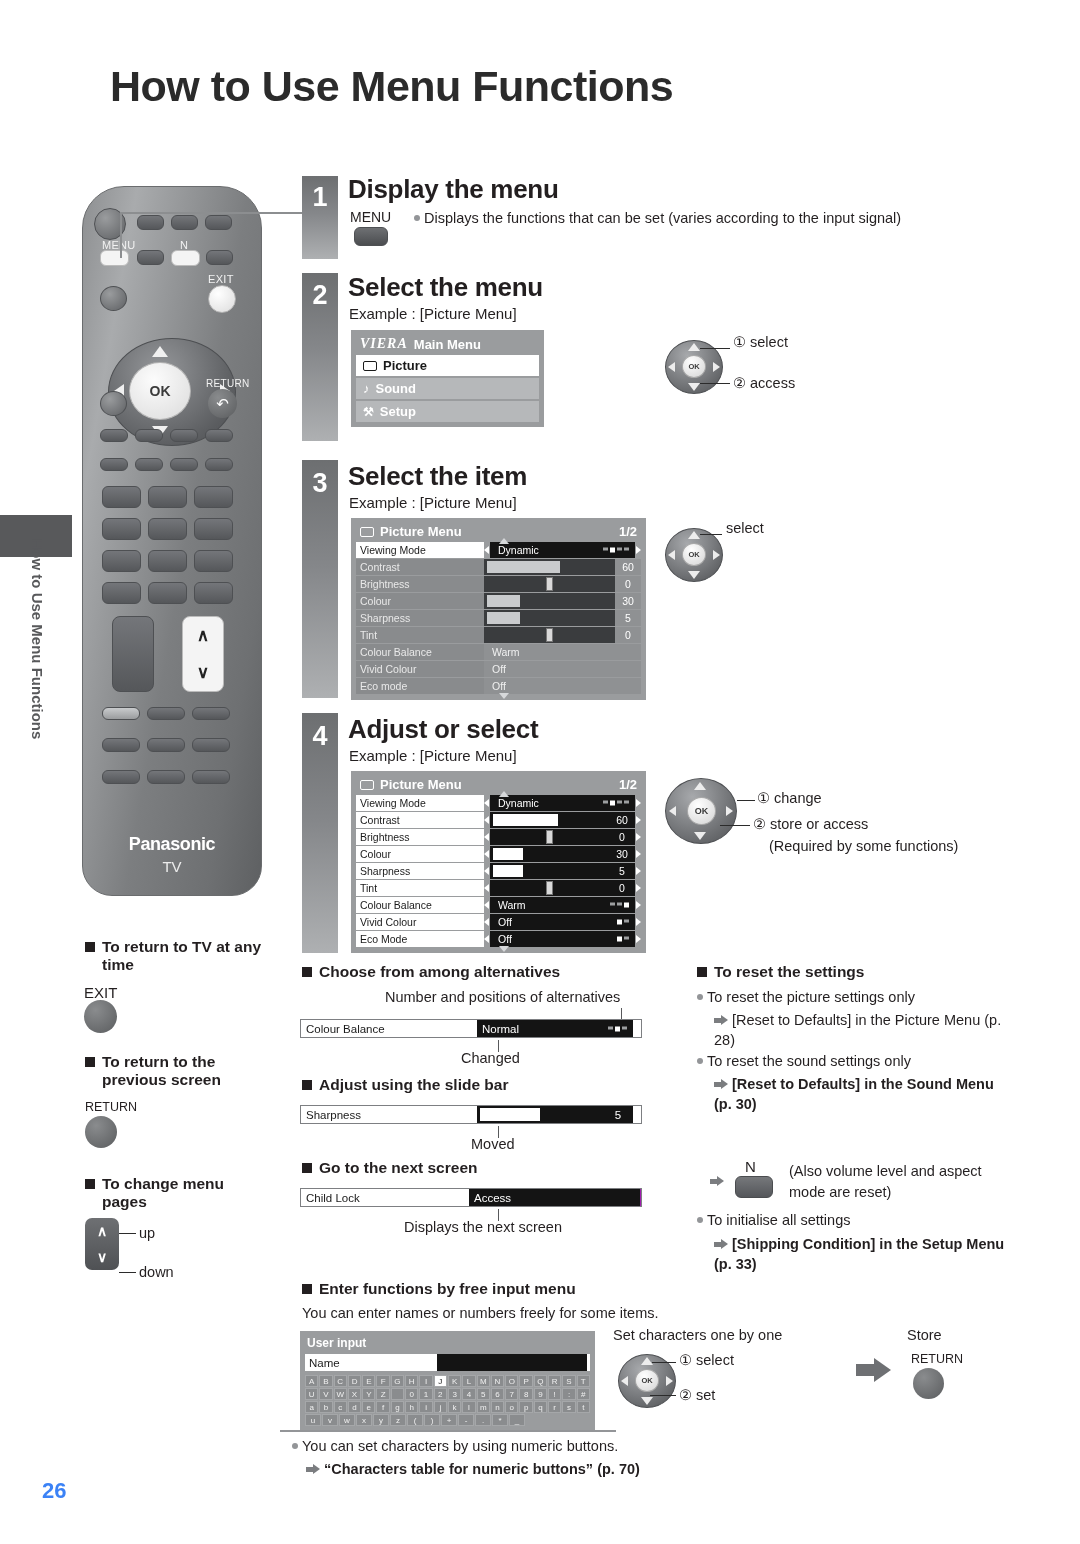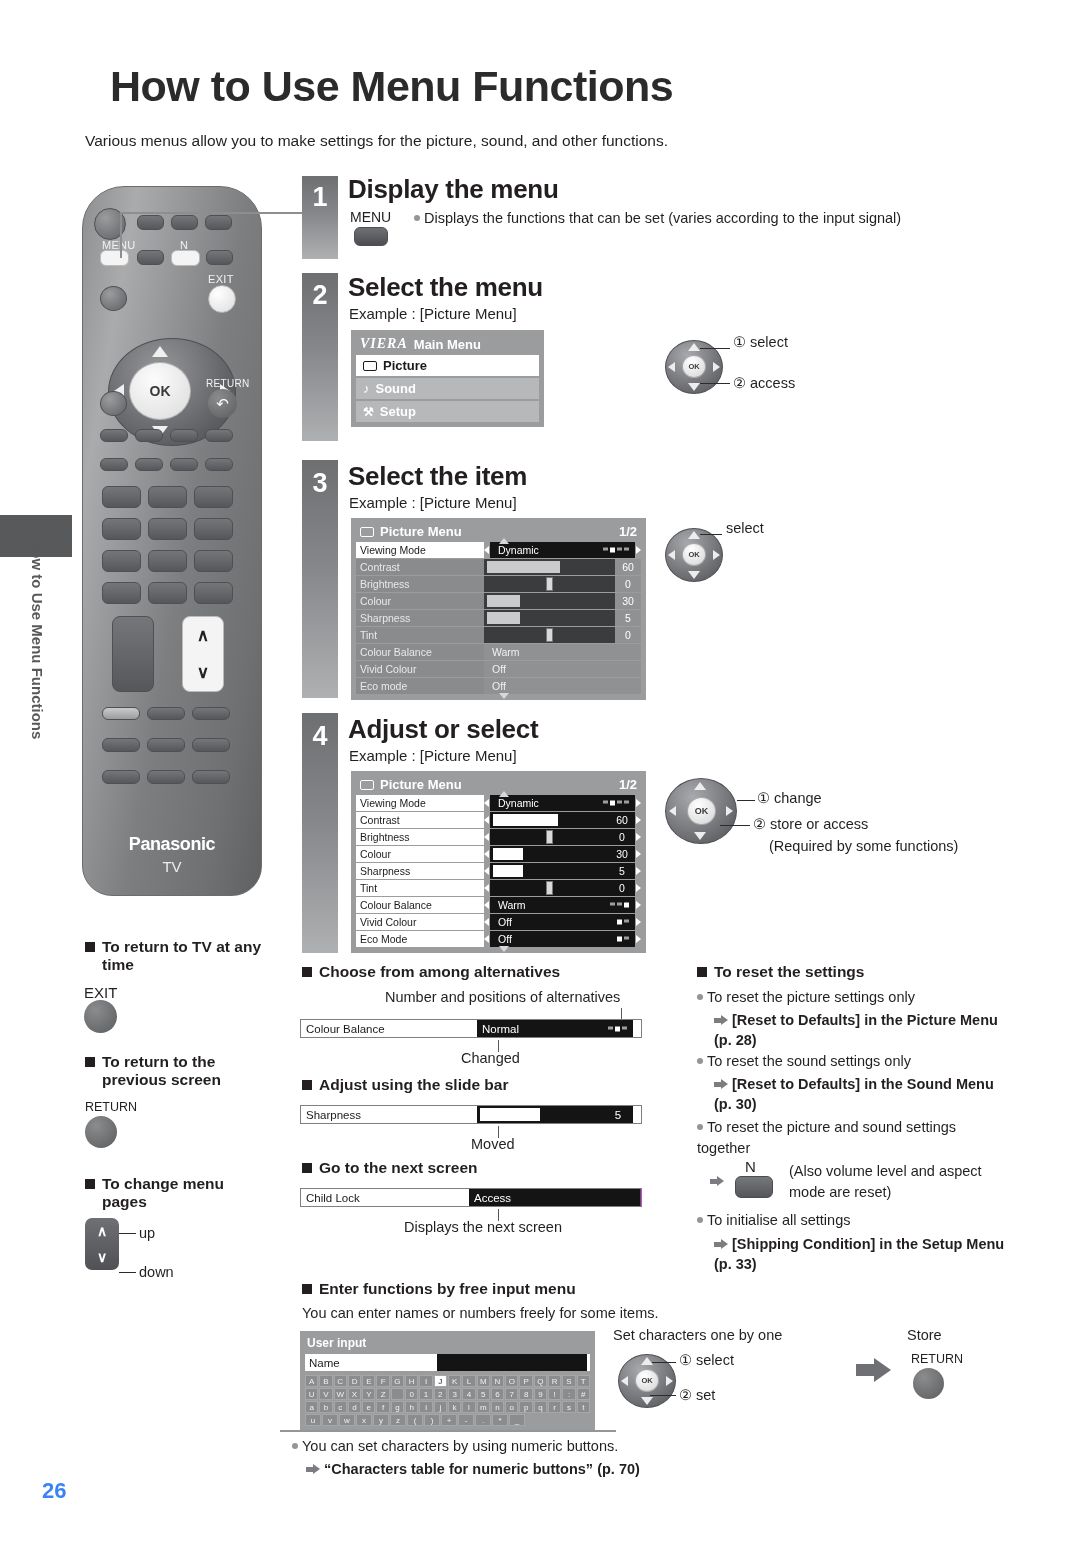--- a/index.html
+++ b/index.html
@@ -216,21 +216,20 @@
 </style>
 </head>
 <body>
 
 <div class="page">
 
   <div class="side-tab-block"></div>
   <div class="side-vert-text">How to Use Menu Functions</div>
 
   <div class="title">How to Use Menu Functions</div>
-  <div class="intro">Various menus allow you to make settings for the picture, sound, and other functions.</div>
 
   <div class="remote-wrap">
     <div class="remote-body"></div>
 
     <div class="r-btn round" style="left:12px;top:22px;width:32px;height:32px;"></div>
     <div class="r-btn" style="left:55px;top:29px;width:27px;height:15px;"></div>
     <div class="r-btn" style="left:89px;top:29px;width:27px;height:15px;"></div>
     <div class="r-btn" style="left:123px;top:29px;width:27px;height:15px;"></div>
 
     <div class="r-label" style="left:20px;top:53px;font-size:11px;">MENU</div>
@@ -648,24 +647,23 @@
     </div>
   </div>
   <div class="tick" style="left:498px;top:1209px;height:12px;"></div>
   <div class="btxt" style="left:404px;top:1219px;">Displays the next screen</div>
 
   <div class="sq-head" style="left:697px;top:963px;">
     <span class="sq"></span>
     <span>To reset the settings</span>
   </div>
   <div class="btxt" style="left:697px;top:989px;"><span class="bullet-dot"></span><span>To reset the picture settings only</span></div>
-  <div class="btxt" style="left:714px;top:1010px;font-weight:bold;width:300px;line-height:20px;"><span class="arrowglyph"></span><span>[Reset to Defaults] in the Picture Menu (p. 28)</span></div>
+  <div class="btxt" style="left:714px;top:1010px;font-weight:normal;width:300px;line-height:20px;"><span class="arrowglyph"></span><span>[Reset to Defaults] in the Picture Menu (p. 28)</span></div>
   <div class="btxt" style="left:697px;top:1053px;"><span class="bullet-dot"></span><span>To reset the sound settings only</span></div>
   <div class="btxt" style="left:714px;top:1074px;font-weight:bold;width:300px;line-height:20px;"><span class="arrowglyph"></span><span>[Reset to Defaults] in the Sound Menu (p. 30)</span></div>
-  <div class="btxt" style="left:697px;top:1117px;width:315px;line-height:21px;"><span class="bullet-dot"></span><span>To reset the picture and sound settings together</span></div>
   <div style="position:absolute;left:710px;top:1172px;"><span class="arrowglyph"></span></div>
   <div class="btxt" style="left:745px;top:1158px;font-size:15px;">N</div>
   <div class="nbtn" style="left:735px;top:1176px;"></div>
   <div class="btxt" style="left:789px;top:1161px;width:230px;line-height:21px;">(Also volume level and aspect mode are reset)</div>
   <div class="btxt" style="left:697px;top:1212px;"><span class="bullet-dot"></span><span>To initialise all settings</span></div>
   <div class="btxt" style="left:714px;top:1234px;font-weight:bold;width:305px;line-height:20px;"><span class="arrowglyph"></span><span>[Shipping Condition] in the Setup Menu (p. 33)</span></div>
 
   <div class="sq-head" style="left:302px;top:1280px;">
     <span class="sq"></span>
     <span>Enter functions by free input menu</span>

